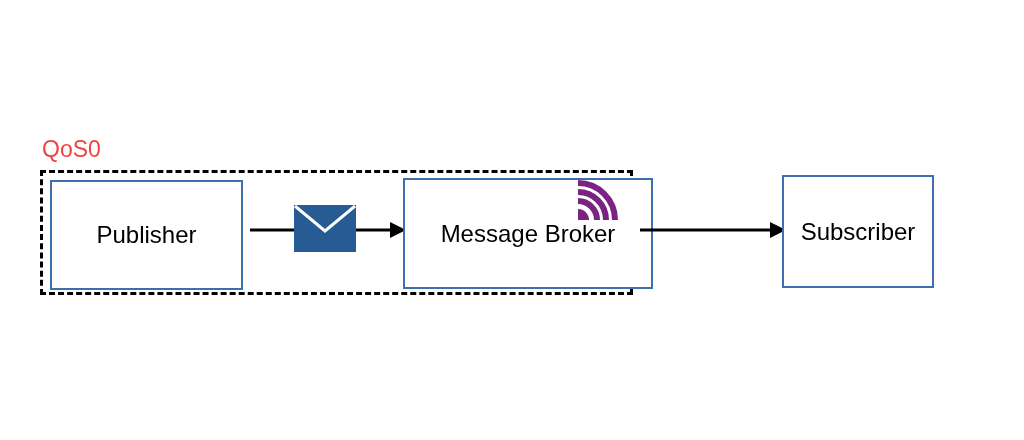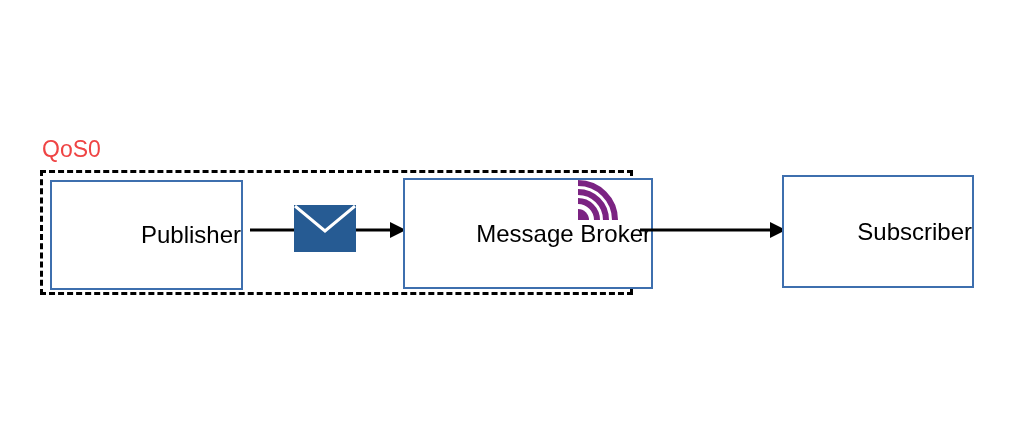--- a/index.html
+++ b/index.html
@@ -41,21 +41,21 @@
   }
 
   
   .node-box {
     position: absolute;
     box-sizing: border-box;
     background: #ffffff;
     border: 2px solid #3E6FAE;
     display: flex;
     align-items: center;
-    justify-content: flex-end;
+    justify-content: center;
   }
   .node-label {
     font-size: 24px;
     line-height: 28px;
     color: #000000;
     white-space: nowrap;
   }
 
   #node-publisher {
     left: 50px;
@@ -65,21 +65,21 @@
   }
   #node-message-broker {
     left: 403px;
     top: 178px;
     width: 250px;
     height: 111px;
   }
   #node-subscriber {
     left: 782px;
     top: 175px;
-    width: 192px;
+    width: 152px;
     height: 113px;
   }
 
   
   .arrow {
     position: absolute;
     pointer-events: none;
   }
   #arrow-pub-to-broker {
     left: 250px;

